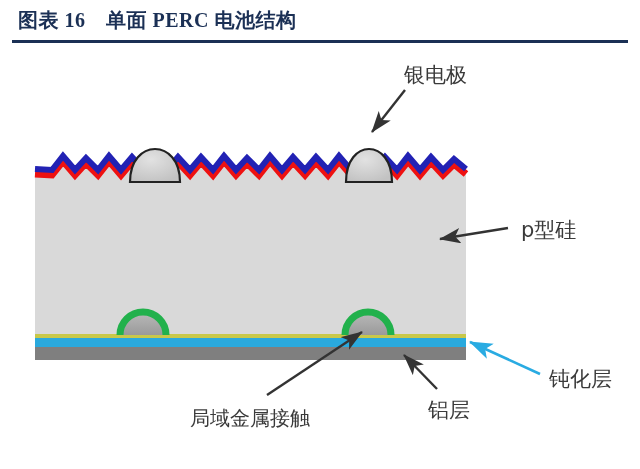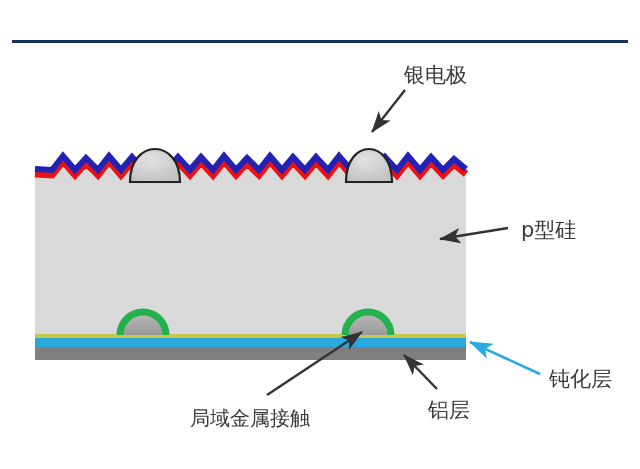--- a/index.html
+++ b/index.html
@@ -60,20 +60,23 @@
     font-family: "DejaVu Sans", "Liberation Sans", sans-serif;
     font-size: 20px;
     fill: #3a3a3a;
   }
 </style>
 </head>
 <body>
 
 <div id="figure-root">
 
+  <div class="title-bar">
+    <div class="title-text">图表 16　单面 PERC 电池结构</div>
+  </div>
   <div class="title-rule"></div>
 
   <svg class="diagram-svg" width="640" height="427" viewBox="0 0 640 427">
 
     <defs>
       <marker id="arrowBlack" markerWidth="10" markerHeight="10" refX="8.6" refY="3.2" orient="auto" markerUnits="strokeWidth">
         <path d="M0,0 L9,3.2 L0,6.4 L2.2,3.2 z" fill="#333333"></path>
       </marker>
       <marker id="arrowCyan" markerWidth="10" markerHeight="10" refX="8.6" refY="3.2" orient="auto" markerUnits="strokeWidth">
         <path d="M0,0 L9,3.2 L0,6.4 L2.2,3.2 z" fill="#29abe2"></path>

